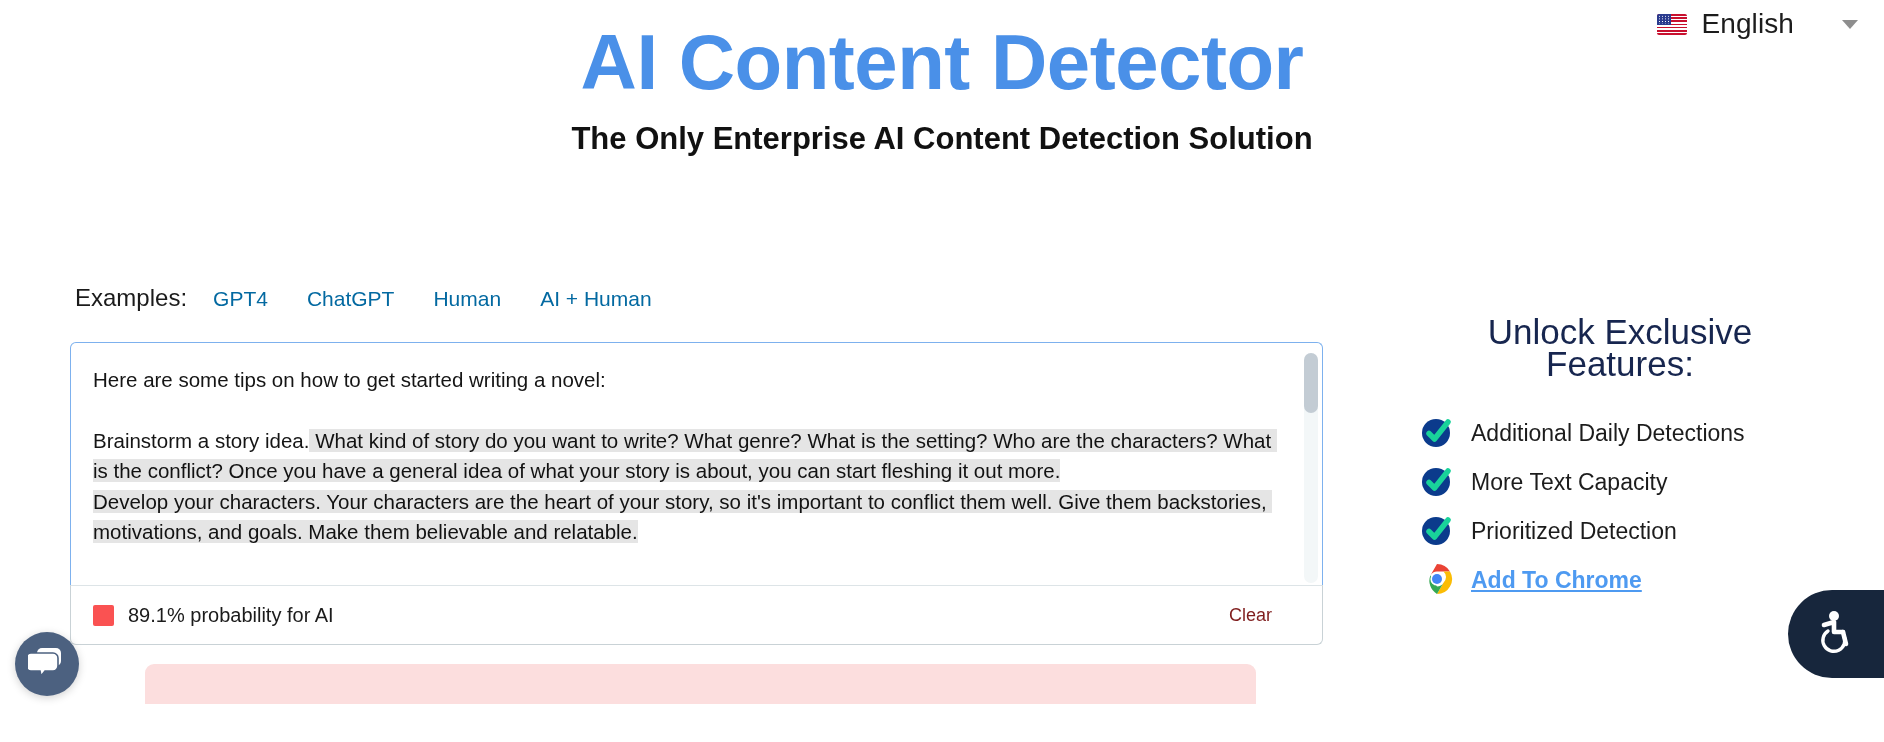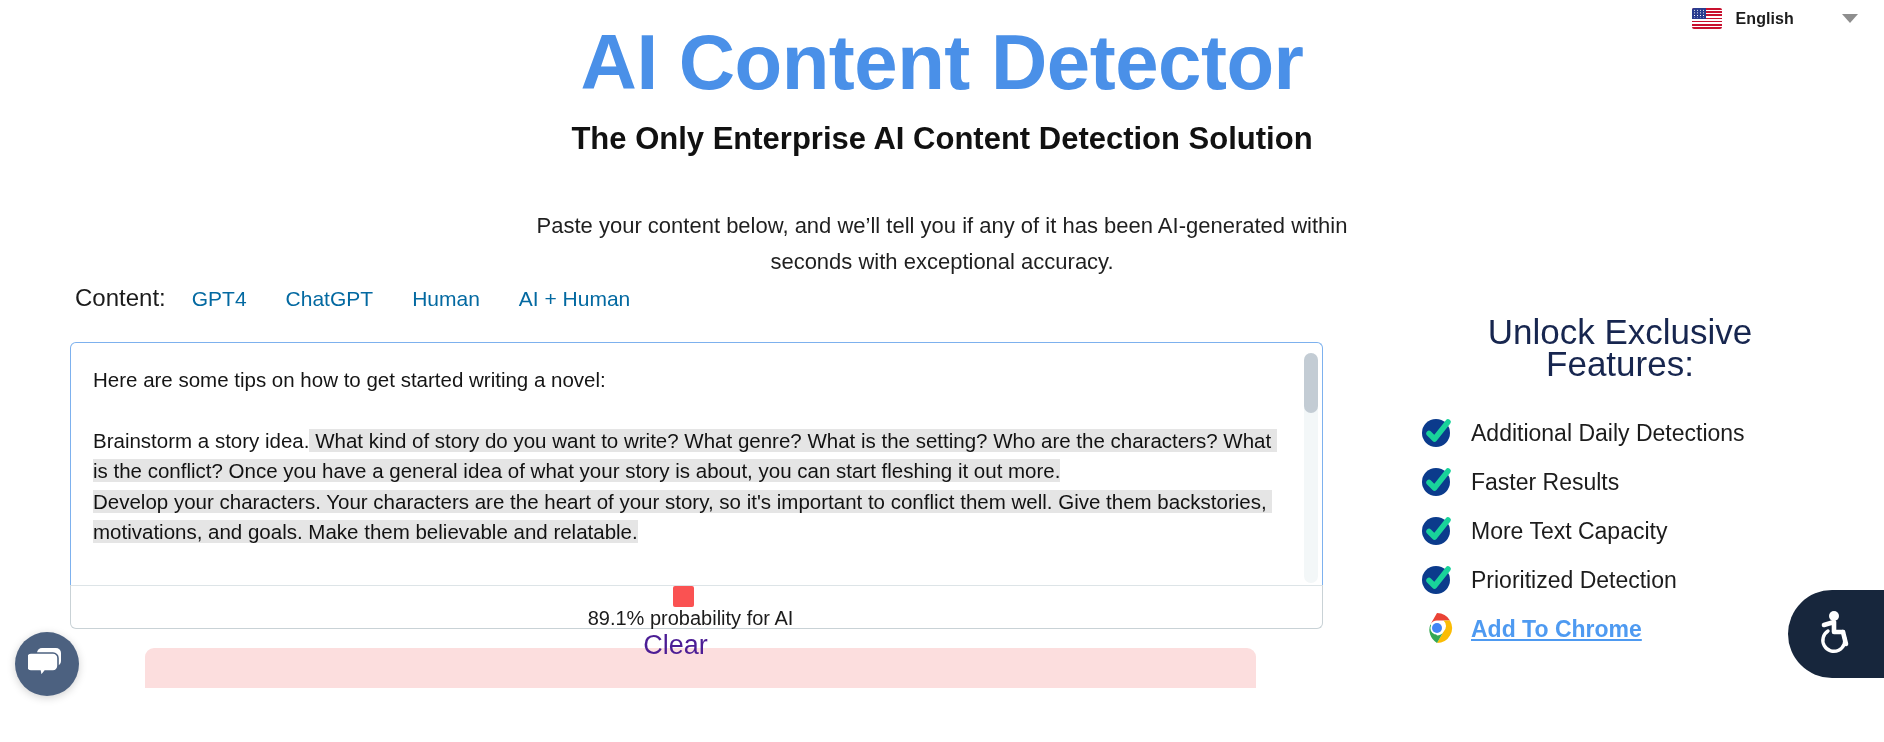--- a/index.html
+++ b/index.html
@@ -38,23 +38,22 @@
     background: #2a3b8f;
   }
   .flag .canton::after {
     content: "";
     position: absolute; inset: 1px;
     background-image:
       radial-gradient(circle, #fff 0.6px, transparent 0.7px);
     background-size: 3px 2.6px;
   }
   .lang-label {
-    font-size: 16px; color: #1c1c1c;
+    font-size: 28px; color: #1c1c1c;
     letter-spacing: .1px;
-    font-weight: bold;
   }
   .caret {
     width: 0; height: 0; margin-left: 34px;
     border-left: 8px solid transparent;
     border-right: 8px solid transparent;
     border-top: 9px solid #8e8e8e;
   }
 
   
   .hero { text-align: center; padding-top: 6px; }
@@ -136,42 +135,41 @@
   }
   .scrollbar-thumb {
     position: absolute; right: 4px; top: 10px;
     width: 14px; height: 60px;
     border-radius: 7px;
     background: #c3ccd4;
   }
 
   .result-bar {
     position: relative;
-    width: 1253px; height: 44px;
+    width: 1253px; height: 60px;
     border: 1px solid #c9d2d6;
     border-top: 1px solid #dde4e7;
     border-radius: 0 0 6px 6px;
     background: #ffffff;
     display: flex; align-items: center;
-    padding: 0 20px 0 8px;
-    flex-direction: column;
+    padding: 0 20px 0 22px;
   }
   .swatch {
     width: 21px; height: 21px;
     background: #fa5252;
     border-radius: 2px;
     margin-right: 14px;
     flex: 0 0 auto;
   }
   .prob-text {
     font-size: 20px; color: #1b1b1b;
     flex: 1 1 auto;
   }
   .clear-btn {
-    font-size: 27px; color: #4c1d95;
+    font-size: 18px; color: #7f1d1d;
     cursor: pointer;
     padding-right: 30px;
   }
 
   .pink-panel {
     margin-top: 19px;
     margin-left: 75px;
     width: 1111px;
     height: 40px;
     background: #fcdede;
@@ -235,29 +233,28 @@
     <span class="flag">
       <span class="canton"></span>
     </span>
     <span class="lang-label">English</span>
     <span class="caret"></span>
   </div>
 
   <div class="hero">
     <h1>AI Content Detector</h1>
     <h2>The Only Enterprise AI Content Detection Solution</h2>
-    <p>Paste your content below, and we’ll tell you if any of it has been AI-generated within seconds with exceptional accuracy.</p>
   </div>
 
   <div class="main">
 
     <div class="left-col">
 
       <div class="examples-row">
-        <span class="examples-label">Content:</span>
+        <span class="examples-label">Examples:</span>
         <span class="example-link">GPT4</span>
         <span class="example-link">ChatGPT</span>
         <span class="example-link">Human</span>
         <span class="example-link">AI + Human</span>
       </div>
 
       <div class="editor-wrap">
         <div class="editor"><span>Here are some tips on how to get started writing a novel:</span><span class="blank-line"></span><span>Brainstorm a story idea.</span><span class="hl"> What kind of story do you want to write? What genre? What is the setting? Who are the characters? What is the conflict? Once you have a general idea of what your story is about, you can start fleshing it out more.</span>
 <span class="hl">Develop your characters. Your characters are the heart of your story, so it's important to conflict them well. Give them backstories, motivations, and goals. Make them believable and relatable.</span></div>
         <div class="scrollbar-track"></div>
@@ -279,29 +276,20 @@
       <div class="feature">
         <span class="check-icon">
           <svg width="34" height="34" viewBox="0 0 34 34">
             <circle cx="16" cy="18" r="14" fill="#0b3b8c"></circle>
             <path d="M9 18.5 L14.5 24 L28 7" stroke="#19d39a" stroke-width="5.5" fill="none" stroke-linecap="round" stroke-linejoin="round"></path>
           </svg>
         </span>
         <span class="feature-label">Additional Daily Detections</span>
       </div>
 
-      <div class="feature">
-        <span class="check-icon">
-          <svg width="34" height="34" viewBox="0 0 34 34">
-            <circle cx="16" cy="18" r="14" fill="#0b3b8c"></circle>
-            <path d="M9 18.5 L14.5 24 L28 7" stroke="#19d39a" stroke-width="5.5" fill="none" stroke-linecap="round" stroke-linejoin="round"></path>
-          </svg>
-        </span>
-        <span class="feature-label">Faster Results</span>
-      </div>
 
       <div class="feature">
         <span class="check-icon">
           <svg width="34" height="34" viewBox="0 0 34 34">
             <circle cx="16" cy="18" r="14" fill="#0b3b8c"></circle>
             <path d="M9 18.5 L14.5 24 L28 7" stroke="#19d39a" stroke-width="5.5" fill="none" stroke-linecap="round" stroke-linejoin="round"></path>
           </svg>
         </span>
         <span class="feature-label">More Text Capacity</span>
       </div>

